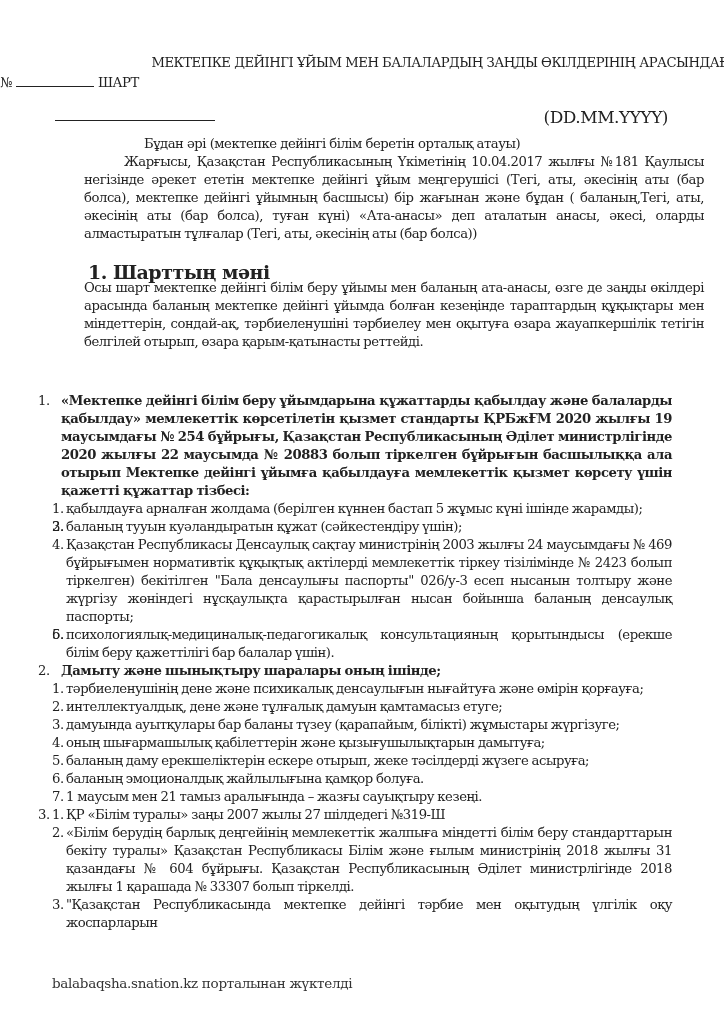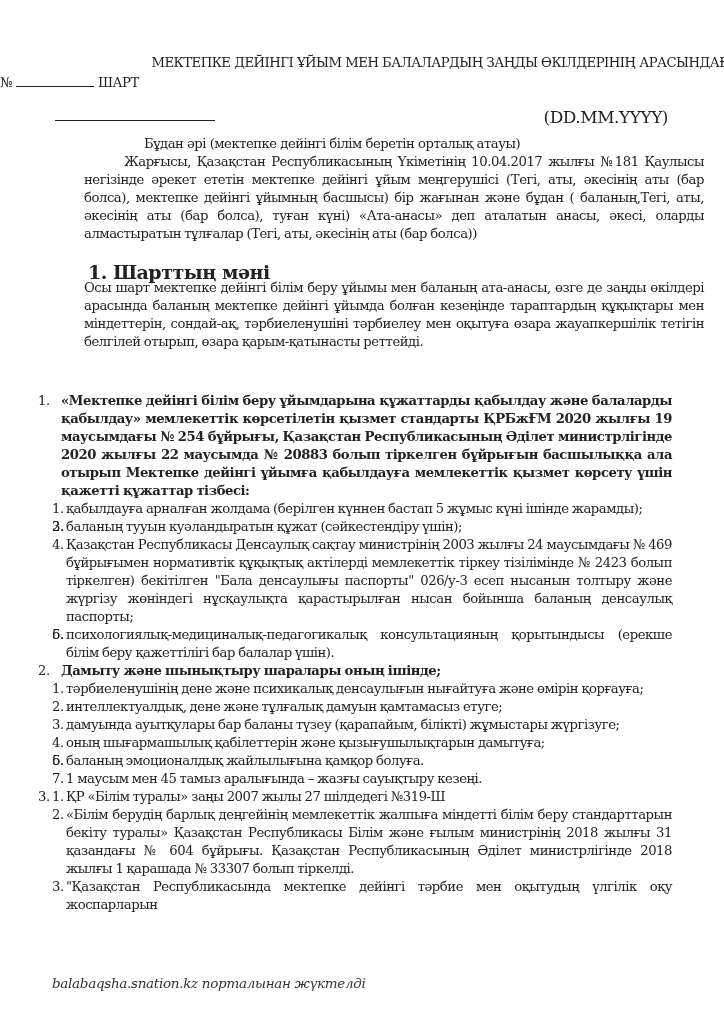--- a/index.html
+++ b/index.html
@@ -27,21 +27,21 @@
   .bold { font-weight: bold; }
   .section-head { position: absolute; left: 88px; top: 261px; font-weight: bold; font-size: 19px; letter-spacing: -0.5px; }
   .ol { position: absolute; left: 0; width: 724px; }
   .li { position: relative; text-align: justify; }
   .li .n { position: absolute; left: 0; top: 0; }
   .lvl1 { padding-left: 61px; margin-left: 0; width: 611px; }
   .lvl1 .n { left: 38px; }
   .lvl2 { padding-left: 66px; width: 606px; }
   .lvl2 .n { left: 52px; }
   .footer {
-    position: absolute; left: 52px; top: 975px; font-style: italic;
+    position: absolute; left: 52px; top: 975px; 
     font-size: 13.5px; letter-spacing: -0.3px; color: #333333;
   }
 </style>
 </head>
 <body>
 
 <div class="page">
 
   <div class="title">МЕКТЕПКЕ ДЕЙІНГІ ҰЙЫМ МЕН БАЛАЛАРДЫҢ ЗАҢДЫ ӨКІЛДЕРІНІҢ АРАСЫНДАҒЫ</div>
   <div class="num-line">
@@ -101,28 +101,29 @@
     <div class="li lvl2">
       <span class="n">3.</span>
       <span>дамуында ауытқулары бар баланы түзеу (қарапайым, білікті) жұмыстары жүргізуге;</span>
     </div>
     <div class="li lvl2">
       <span class="n">4.</span>
       <span>оның шығармашылық қабілеттерін және қызығушылықтарын дамытуға;</span>
     </div>
     <div class="li lvl2">
       <span class="n">5.</span>
+      <span>баланың даму ерекшеліктерін ескере отырып, жеке тәсілдерді жүзеге асыруға;</span>
     </div>
     <div class="li lvl2">
       <span class="n">6.</span>
       <span>баланың эмоционалдық жайлылығына қамқор болуға.</span>
     </div>
     <div class="li lvl2">
       <span class="n">7.</span>
-      <span>1 маусым мен 45 тамыз аралығында – жазғы сауықтыру кезеңі.</span>
+      <span>1 маусым мен 21 тамыз аралығында – жазғы сауықтыру кезеңі.</span>
     </div>
 
     <div class="li lvl1 bold">
       <span class="n" style="font-weight:normal;">3.</span>
     </div>
     <div class="li lvl2">
       <span class="n">1.</span>
       <span>ҚР «Білім туралы» заңы 2007 жылы 27 шілдедегі №319-Ш</span>
     </div>
     <div class="li lvl2">

